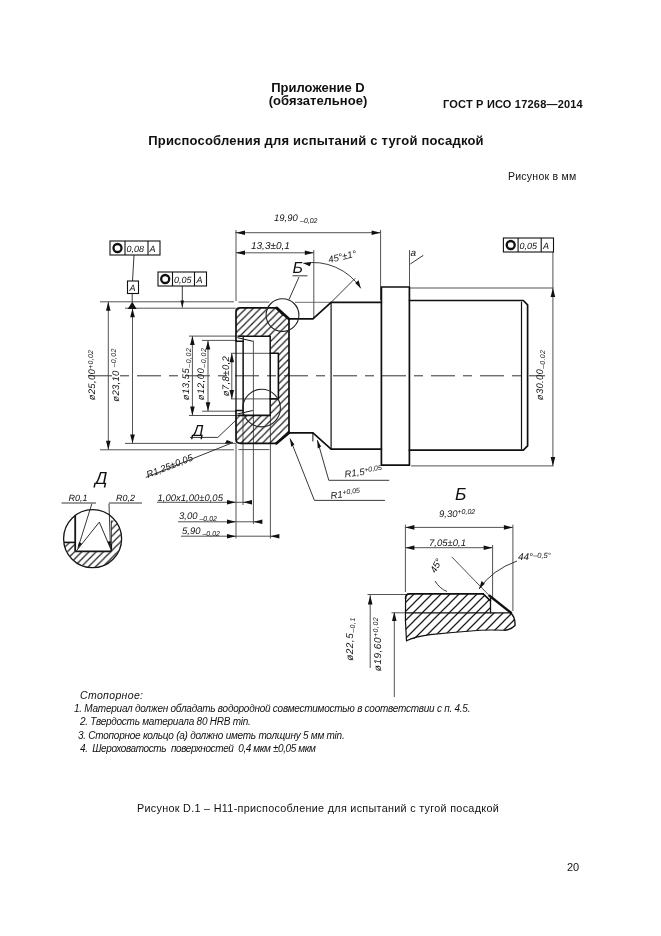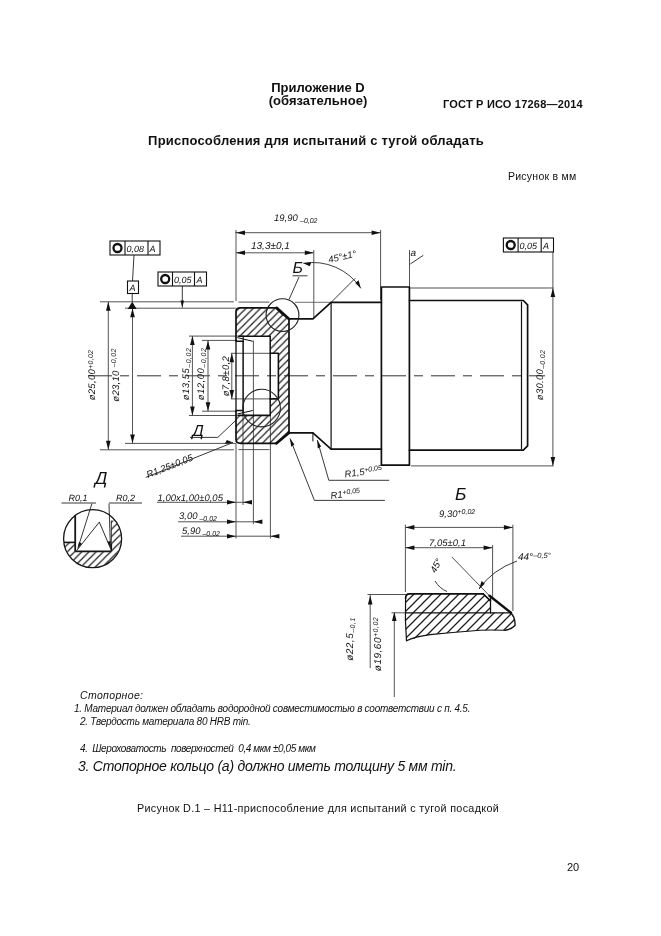--- a/index.html
+++ b/index.html
@@ -6,26 +6,26 @@
 body{width:661px;height:936px;background:#fff;position:relative;overflow:hidden;transform:translateZ(0);
      font-family:"Liberation Sans",sans-serif;color:#111;}
 .t{position:absolute;white-space:nowrap;}
 svg{position:absolute;left:0;top:0;}
 svg text{text-rendering:geometricPrecision;}
 </style>
 </head>
 <body>
 <div class="t" style="left:443px;top:62px;font-size:11px;font-weight:bold;letter-spacing:0.2px;margin-top:36px;">ГОСТ Р ИСО 17268—2014</div>
 <div class="t" style="left:318px;top:81px;font-size:13px;font-weight:bold;transform:translateX(-50%);text-align:center;line-height:13px;">Приложение D<br>(обязательное)</div>
-<div class="t" style="left:316px;top:133px;font-size:13px;font-weight:bold;letter-spacing:0.2px;transform:translateX(-50%);">Приспособления для испытаний с тугой обладать</div>
+<div class="t" style="left:316px;top:133px;font-size:13px;font-weight:bold;letter-spacing:0.2px;transform:translateX(-50%);">Приспособления для испытаний с тугой посадкой</div>
 <div class="t" style="left:508px;top:170px;font-size:10.5px;letter-spacing:0.25px;">Рисунок в мм</div>
 <div class="t" style="left:80px;top:689px;font-size:10.5px;font-style:italic;letter-spacing:0.35px;">Стопорное:</div>
 <div class="t" style="left:74px;top:702.5px;font-size:10px;font-style:italic;letter-spacing:-0.25px;">1. Материал должен обладать водородной совместимостью в соответствии с п. 4.5.</div>
 <div class="t" style="left:80px;top:716px;font-size:10px;font-style:italic;letter-spacing:-0.25px;">2. Твердость материала 80 HRB min.</div>
-<div class="t" style="left:78px;top:729.5px;font-size:14px;font-style:italic;letter-spacing:-0.25px;margin-top:28px;">3. Стопорное кольцо (а) должно иметь толщину 5 мм min.</div>
+<div class="t" style="left:78px;top:729.5px;font-size:10px;font-style:italic;letter-spacing:-0.25px;">3. Стопорное кольцо (а) должно иметь толщину 5 мм min.</div>
 <div class="t" style="left:80px;top:743px;font-size:10px;font-style:italic;letter-spacing:-0.4px;">4.&nbsp; Шероховатость&nbsp; поверхностей&nbsp; 0,4 мкм ±0,05 мкм</div>
 <div class="t" style="left:137px;top:801.5px;font-size:10.8px;letter-spacing:0.3px;">Рисунок D.1 – Н11-приспособление для испытаний с тугой посадкой</div>
 <div class="t" style="left:567px;top:861px;font-size:11px;">20</div>
 <svg width="661" height="936" viewBox="0 0 661 936">
 <defs>
 <pattern id="h7" width="7.2" height="7.2" patternUnits="userSpaceOnUse">
   <path d="M-2,9.2 L9.2,-2 M-3.6,3.6 L3.6,-3.6 M3.6,10.8 L10.8,3.6" stroke="#1c1c1c" stroke-width="1.25" fill="none"></path>
 </pattern>
 <pattern id="h9" width="9" height="9" patternUnits="userSpaceOnUse">
   <path d="M-2,11 L11,-2 M-4.5,4.5 L4.5,-4.5 M4.5,13.5 L13.5,4.5" stroke="#1c1c1c" stroke-width="1.25" fill="none"></path>

